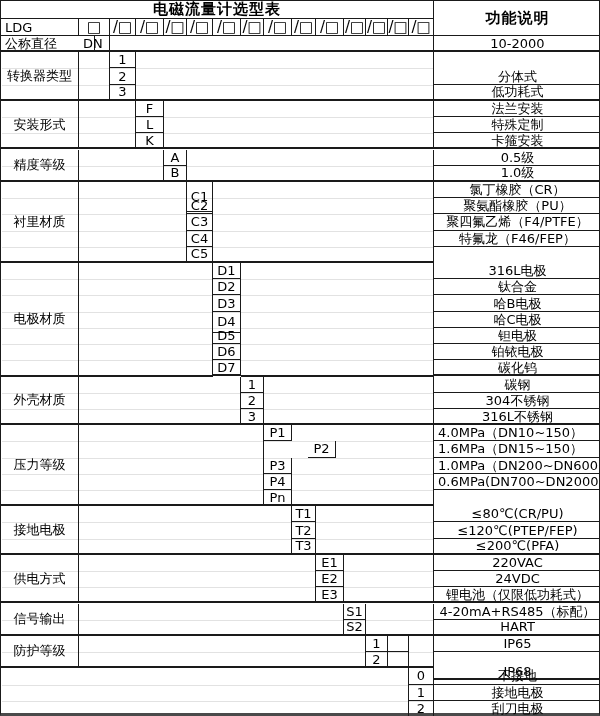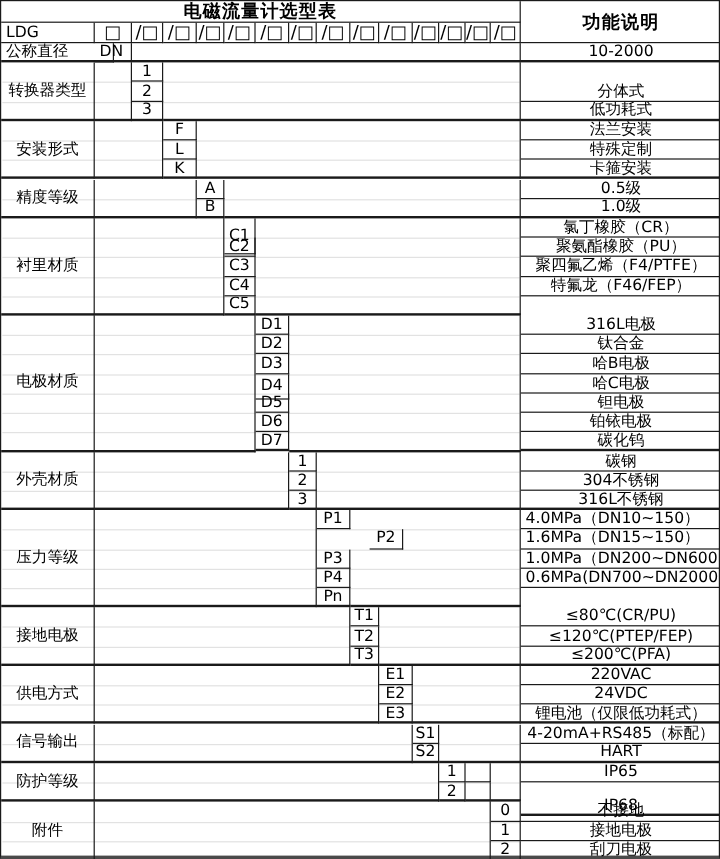--- a/index.html
+++ b/index.html
@@ -177,21 +177,20 @@
     <div class="cell bthick" style="left: 0px; top: 634.929px; width: 78px; height: 32.4286px; font-family: Liberation Mono, monospace;">防护等级</div>
     <div class="cell bthick" style="left: 78px; top: 634.929px; width: 287px; height: 32.4286px;"></div>
     <div class="cell" style="left: 365px; top: 634.929px; width: 22px; height: 16.2143px;">1</div>
     <div class="cell" style="left: 387px; top: 634.929px; width: 21px; height: 16.2143px;"></div>
     <div class="cell rnone" style="left: 433px; top: 634.929px; width: 167px; height: 16.2143px;">IP65</div>
     <div class="cell bthick" style="left: 365px; top: 651.143px; width: 22px; height: 16.2143px;">2</div>
     <div class="cell bthick" style="left: 387px; top: 651.143px; width: 21px; height: 16.2143px;"></div>
     <div class="cell bthick rnone" style="left: 433px; top: 651.143px; width: 167px; height: 16.2143px; margin-top: 12px;">IP68</div>
     <div class="cell bthick" style="left: 408px; top: 634.929px; width: 25px; height: 32.4286px;"></div>
     <div class="faint" style="left: 1px; top: 651.143px; width: 431px;"></div>
-    <div class="cell bnone" style="left: 0px; top: 667.357px; width: 78px; height: 48.6429px;">附件</div>
     <div class="cell bnone" style="left: 78px; top: 667.357px; width: 330px; height: 48.6429px;"></div>
     <div class="cell" style="left: 408px; top: 667.357px; width: 25px; height: 16.2143px;">0</div>
     <div class="cell rnone" style="left: 433px; top: 667.357px; width: 167px; height: 16.2143px;">不接地</div>
     <div class="cell" style="left: 408px; top: 683.571px; width: 25px; height: 16.2143px;">1</div>
     <div class="cell rnone" style="left: 433px; top: 683.571px; width: 167px; height: 16.2143px;">接地电极</div>
     <div class="cell bnone" style="left: 408px; top: 699.786px; width: 25px; height: 16.2143px;">2</div>
     <div class="cell bnone rnone" style="left: 433px; top: 699.786px; width: 167px; height: 16.2143px;">刮刀电极</div>
     <div class="faint" style="left: 1px; top: 683.571px; width: 431px;"></div>
     <div class="faint" style="left: 1px; top: 699.786px; width: 431px;"></div>
   </div>

